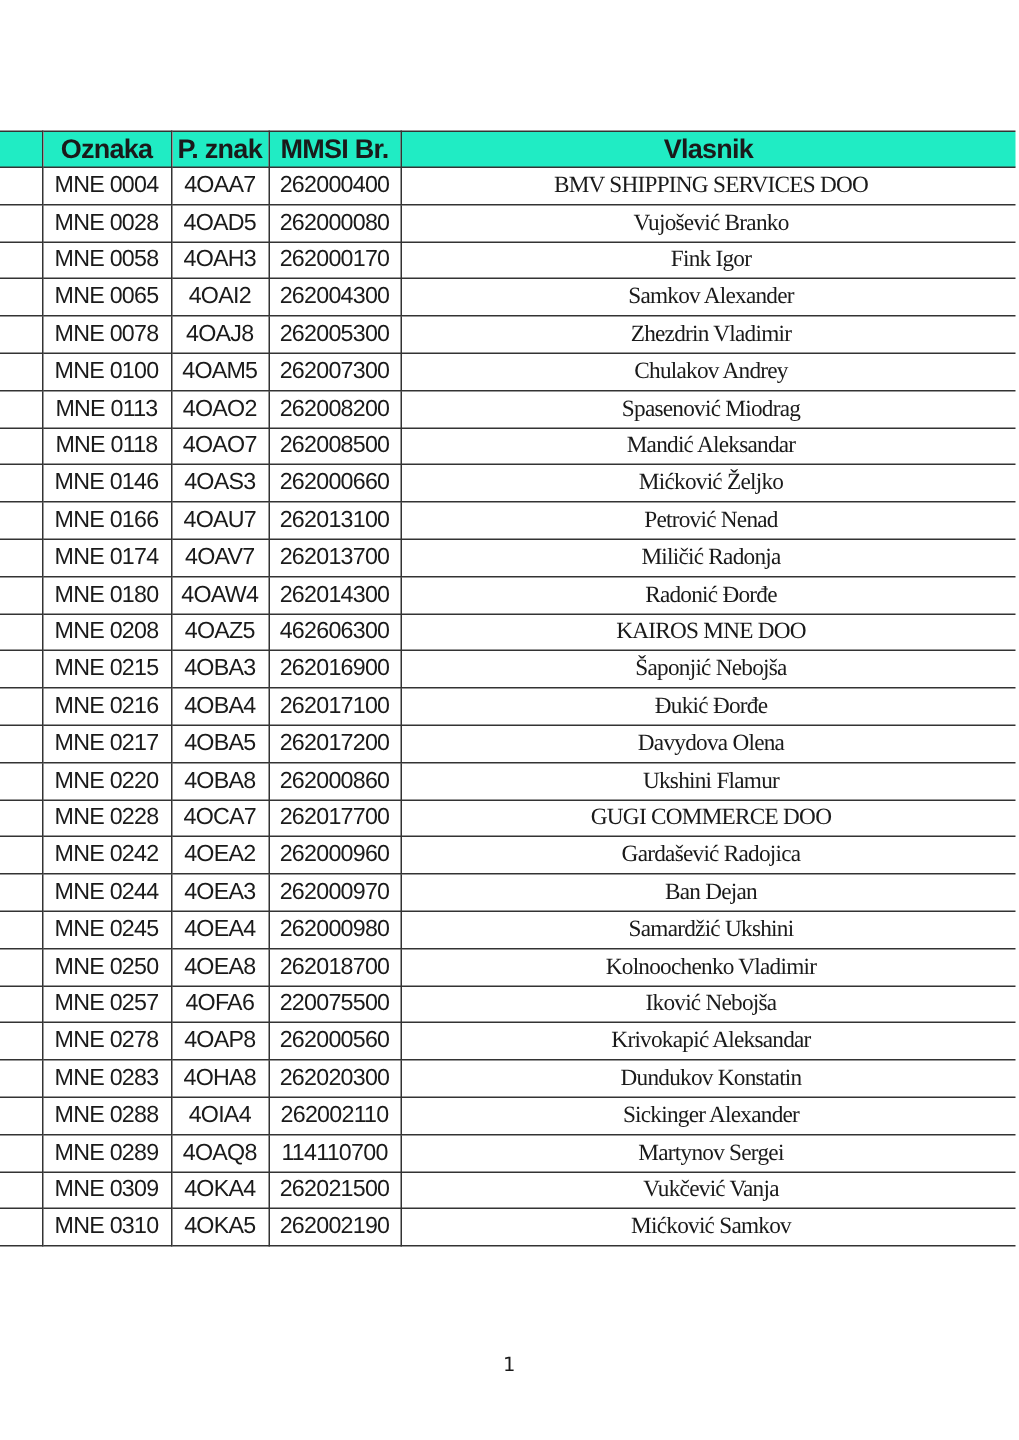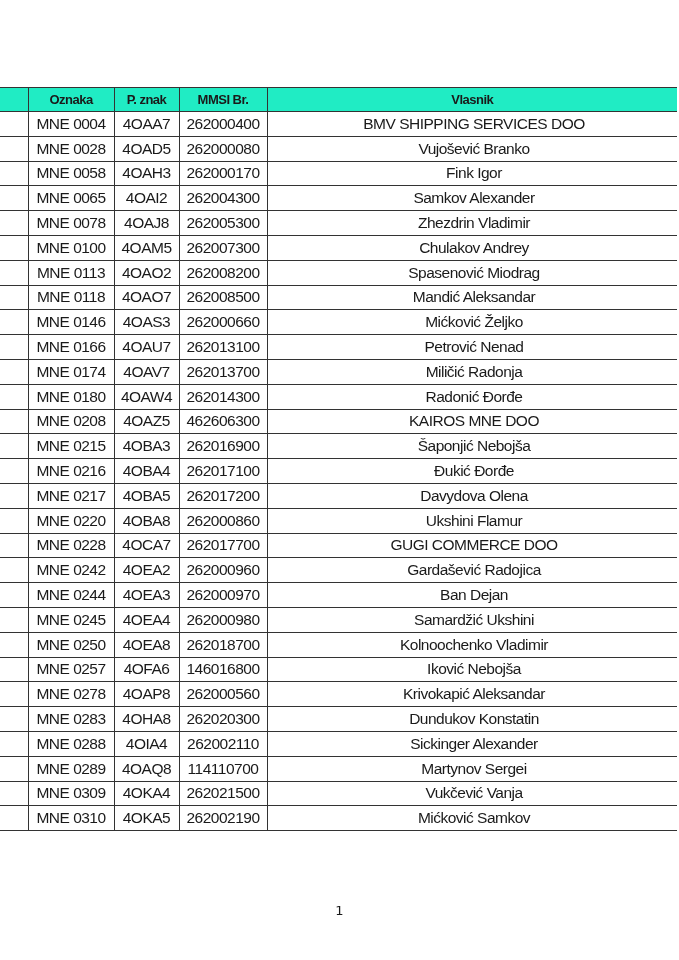--- a/index.html
+++ b/index.html
@@ -1,29 +1,29 @@
 <!DOCTYPE html>
 <html><head>
 <meta charset="utf-8">
 <style>
   html, body { margin:0; padding:0; background:#ffffff; }
   body { width:679px; height:960px; position:relative; overflow:hidden;
          font-family:"Liberation Sans", sans-serif; color:#1a1a1a; }
   .table { position:absolute; left:-2px; top:87px; border-collapse:collapse; table-layout:fixed; }
   .table td, .table th { border:1.5px solid #333; padding:0; height:23.8px; font-size:15.5px;
          text-align:center; white-space:nowrap; overflow:hidden; letter-spacing:-0.5px; }
-  .table th { background:#20ecc4; font-weight:bold; height:23px; font-size:13px; }
+  .table th { background:#20ecc4; font-weight:bold; height:23px; font-size:18px; }
   .table td.left0, .table th.left0 { border-left:none; }
   .table td.last, .table th.last { border-right:none; }
   .c0 { width:30px; }
   .c1 { width:86px; }
   .c2 { width:65px; }
   .c3 { width:88px; }
   .c4 { width:410px; }
-  .table td.own { text-align:right; padding-right:0; }
+  .table td.own { text-align:right; padding-right:0;font-family:Liberation Serif, serif; }
   .own span { display:inline-block; width:406px; text-align:center; }
   .pnum { position:absolute; left:0; width:679px; top:903px; text-align:center;
           font-family:"DejaVu Sans", sans-serif; font-size:13px; }
 </style>
 </head>
 <body>
 
 <table class="table">
   <colgroup>
       <col class="c0">
@@ -193,21 +193,21 @@
         <td class="left0"></td>
         <td>MNE 0250</td>
         <td>4OEA8</td>
         <td>262018700</td>
         <td class="own last"><span>Kolnoochenko Vladimir</span></td>
       </tr>
       <tr>
         <td class="left0"></td>
         <td>MNE 0257</td>
         <td>4OFA6</td>
-        <td>146016800</td>
+        <td>220075500</td>
         <td class="own last"><span>Iković Nebojša</span></td>
       </tr>
       <tr>
         <td class="left0"></td>
         <td>MNE 0278</td>
         <td>4OAP8</td>
         <td>262000560</td>
         <td class="own last"><span>Krivokapić Aleksandar</span></td>
       </tr>
       <tr>

